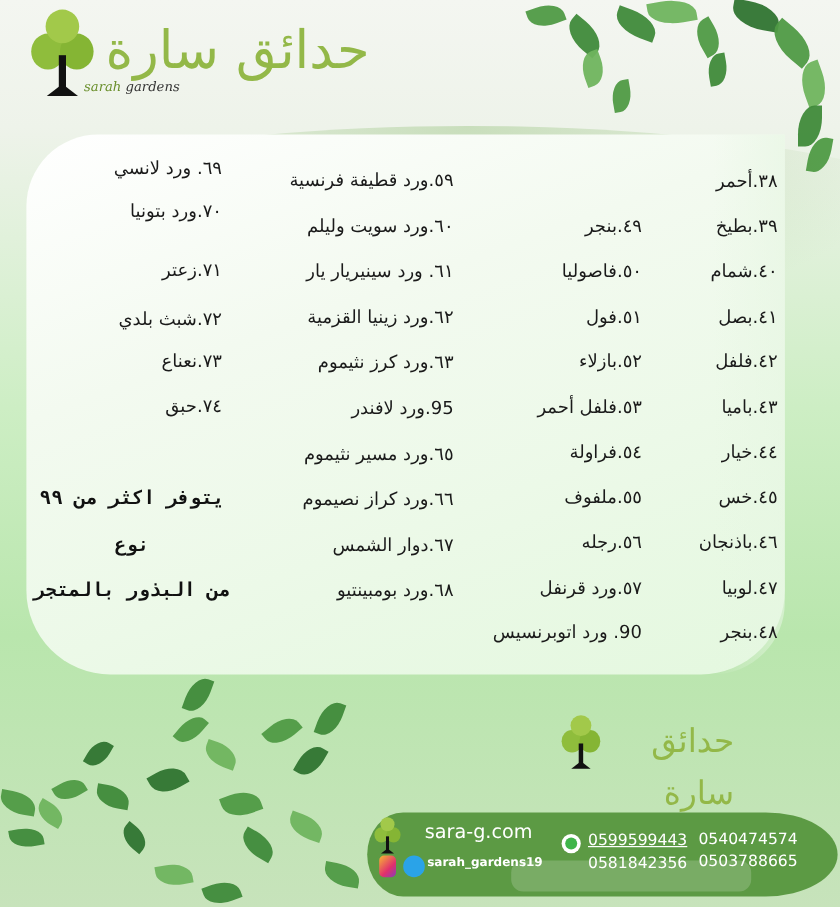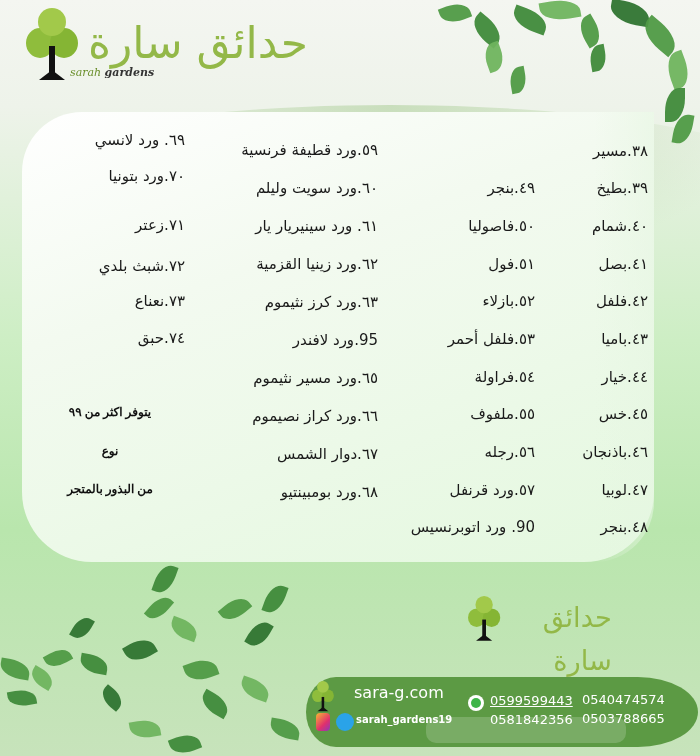--- a/index.html
+++ b/index.html
@@ -22,31 +22,31 @@
   .tree .c1 { left:12px; top:0; width:28px; height:28px; background:#a2c94a; }
   .tree .c2 { left:0; top:20px; width:28px; height:30px; }
   .tree .c3 { left:24px; top:20px; width:28px; height:30px; background:#85b534; }
   .tree .trunk { position:absolute; left:23px; top:38px; width:6px; height:28px; background:#111; }
   .tree .base { position:absolute; left:13px; top:62px; width:0; height:0;
     border-left:13px solid transparent; border-right:13px solid transparent; border-bottom:10px solid #111; }
   .brand-title { font-family:"DejaVu Sans", sans-serif; font-size:44px; color:#93b848; direction:rtl;
     margin-left:10px; letter-spacing:2px; line-height:70px; }
   .brand-sub { position:absolute; left:44px; top:58px; font-family:"DejaVu Serif", serif; font-style:italic;
     font-size:11px; color:#6a8f2b; white-space:nowrap; }
-  .brand-sub b { font-weight:bold; color:#333; }
+  .brand-sub b { font-weight:normal; color:#333; }
 
   .list { position:absolute; direction:rtl; font-family:"DejaVu Sans", sans-serif; font-size:15px; color:#1a1a1a; }
   .list .row { position:absolute; right:0; white-space:nowrap; }
   .col1 { right:52px; top:0; }
   .col2 { right:165px; top:0; }
   .col3 { right:322px; top:0; }
   .col4 { right:515px; top:0; }
 
   .note { position:absolute; left:20px; width:180px; text-align:center; direction:rtl;
-    font-family:Liberation Serif, serif; font-weight:bold; font-size:12px; color:#111; }
+    font-family:Liberation Mono, monospace; font-weight:bold; font-size:16px; color:#111; }
 
   .leaf { position:absolute; background:#4f9a45; border-radius:0 70% 0 70%; opacity:0.95; }
   .leaf.l2 { background:#3f8a3a; }
   .leaf.l3 { background:#6fb45e; }
   .leaf.l4 { background:#2f7430; }
 
   .footer { position:absolute; left:306px; top:677px; width:392px; height:70px;
     background:#5c9a44; border-radius:30px 60px 60px 30px / 35px 35px 35px 35px; color:#fff; }
   .footer .web { position:absolute; left:48px; top:6px; font-size:16px; }
   .footer .handle { position:absolute; left:50px; top:37px; font-size:10px; font-weight:bold; }
@@ -96,21 +96,21 @@
         <div class="base"></div>
     </div>
     <div class="brand-title">حدائق سارة</div>
     <div class="brand-sub">
       <span>sarah</span>
       <b>gardens</b>
     </div>
   </div>
 
   <div class="list col1" style="top:142px;">
-    <div class="row" style="top:0px"><span>٣٨</span>.<span>مسير</span></div>
+    <div class="row" style="top:0px"><span>٣٨</span>.<span>أحمر</span></div>
     <div class="row" style="top:37px"><span>٣٩</span>.<span>بطيخ</span></div>
     <div class="row" style="top:75px"><span>٤٠</span>.<span>شمام</span></div>
     <div class="row" style="top:113px"><span>٤١</span>.<span>بصل</span></div>
     <div class="row" style="top:150px"><span>٤٢</span>.<span>فلفل</span></div>
     <div class="row" style="top:188px"><span>٤٣</span>.<span>باميا</span></div>
     <div class="row" style="top:226px"><span>٤٤</span>.<span>خيار</span></div>
     <div class="row" style="top:263px"><span>٤٥</span>.<span>خس</span></div>
     <div class="row" style="top:301px"><span>٤٦</span>.<span>باذنجان</span></div>
     <div class="row" style="top:339px"><span>٤٧</span>.<span>لوبيا</span></div>
     <div class="row" style="top:376px"><span>٤٨</span>.<span>بنجر</span></div>

